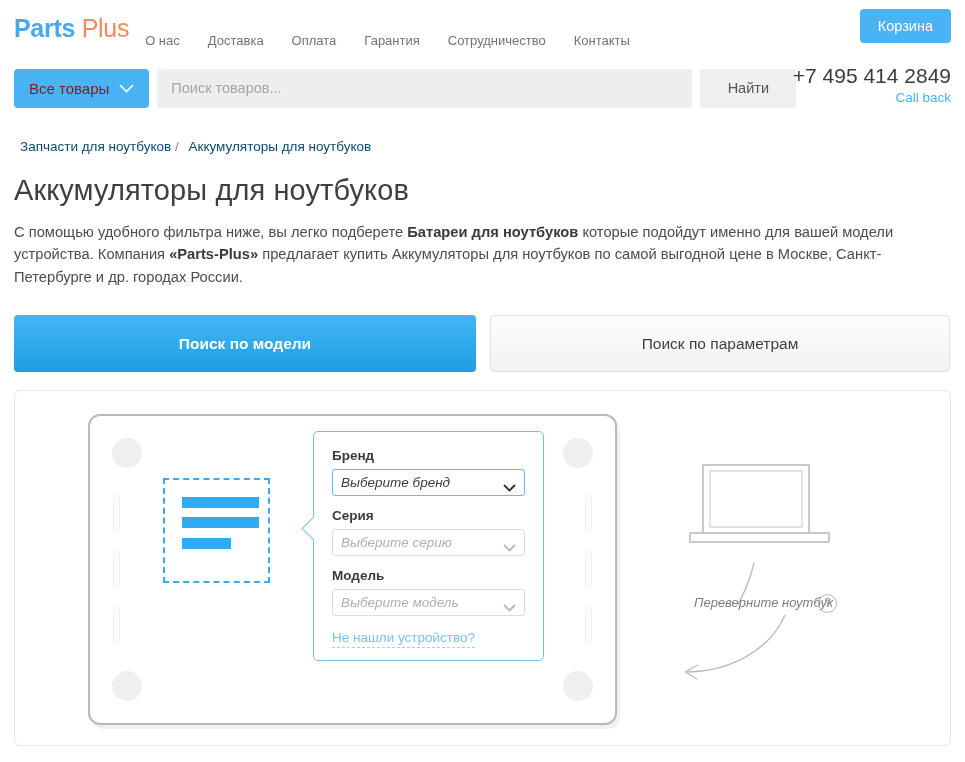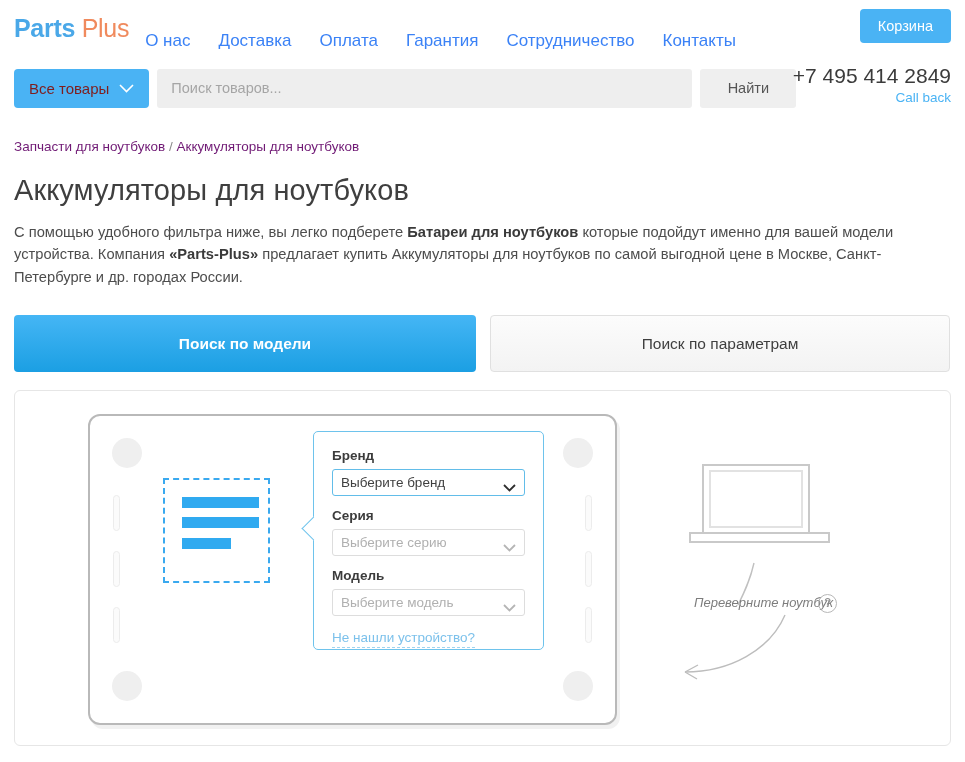--- a/index.html
+++ b/index.html
@@ -23,22 +23,22 @@
   .logo {
     font-size: 25px;
     letter-spacing: -0.3px;
     white-space: nowrap;
     margin-right: 16px;
   }
   .logo .p1 { color: #4aa8e8; font-weight: bold; }
   .logo .p2 { color: #f08a5d; font-weight: normal; }
   .mainnav { display: flex; align-items: center; gap: 28px; }
   .mainnav a {
-    color: #3b82f6;
-    font-size: 17px;
+    color: #737373;
+    font-size: 13px;
     text-decoration: none;
     white-space: nowrap;
     margin-top: 24px;
   }
   .cart-btn {
     position: absolute;
     right: 14px; top: 9px;
     background: #4ab3f4;
     color: #fff;
     border: none;
@@ -115,21 +115,21 @@
     margin-top: 2px;
   }
 
   
   .content { padding: 0 14px; }
   .breadcrumb {
     font-size: 13.5px;
     margin-top: 20px;
     color: #8ec9ee;
   }
-  .breadcrumb a { color: #701a75; text-decoration: none; }
+  .breadcrumb a { color: #0c4a6e; text-decoration: none; margin-left: 6px; }
   .breadcrumb .sep { color: #8a8a8a; }
 
   h1.page-title {
     font-size: 29px;
     font-weight: normal;
     color: #3f3f3f;
     margin: 20px 0 14px;
     letter-spacing: 0.1px;
   }
 
@@ -236,21 +236,21 @@
   .bar.b3 { top: 58px; width: 49px; }
 
   
   .callout {
     position: absolute;
     left: 313px; top: 431px;
     width: 231px;
     border: 1px solid #6ec3ec;
     border-radius: 5px;
     background: #fff;
-    padding: 16px 18px 1px 18px;
+    padding: 16px 18px 12px 18px;
   }
   .callout:before {
     content: "";
     position: absolute;
     left: -9px; top: 88px;
     width: 16px; height: 16px;
     background: #fff;
     border-left: 1px solid #6ec3ec;
     border-bottom: 1px solid #6ec3ec;
     transform: rotate(45deg);
@@ -270,21 +270,21 @@
     padding: 0 8px;
     background: #fff;
     -webkit-appearance: none;
     appearance: none;
     background-image: none;
     position: relative;
     margin-bottom: 12px;
     line-height: 25px;
     cursor: pointer;
   }
-  .sel-wrap { position: relative; }
+  .sel-wrap { position: relative; font-style: italic; }
   .sel-wrap .chev {
     position: absolute;
     right: 9px; top: 9px;
     pointer-events: none;
   }
   .sel-active {
     border: 1px solid #62bde9;
     color: #3f3f3f;
   }
   .sel-disabled {

